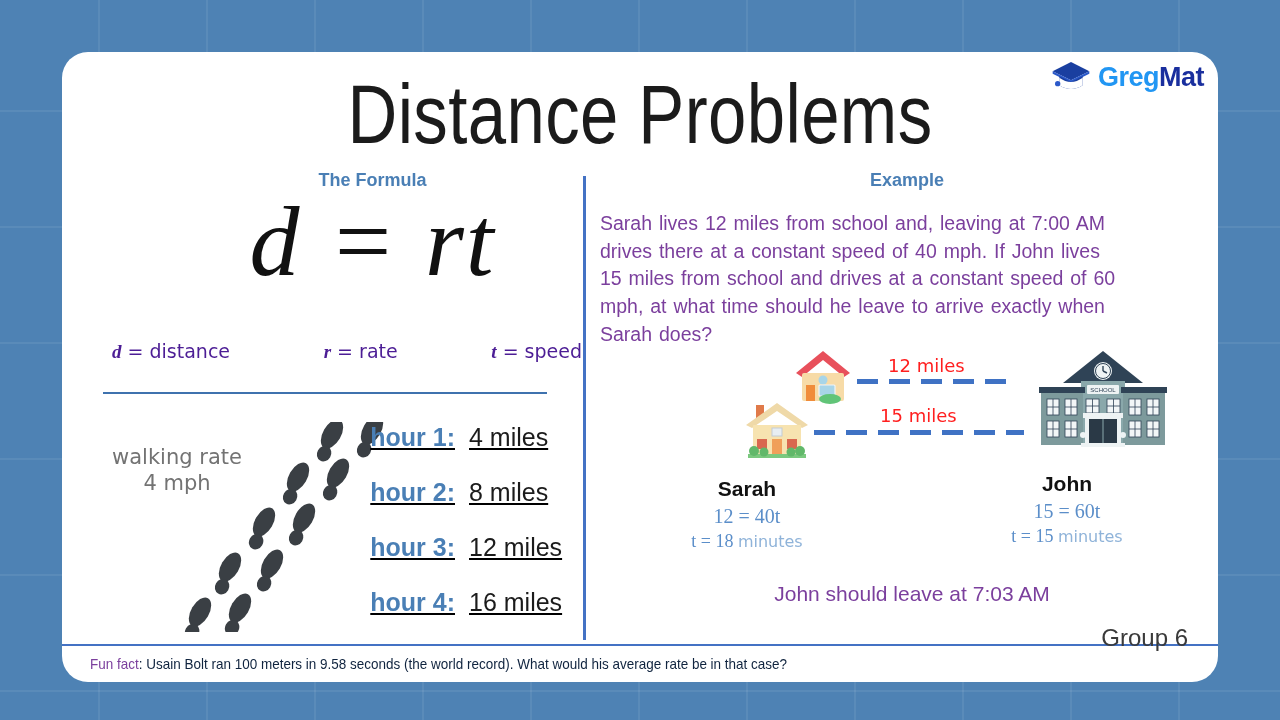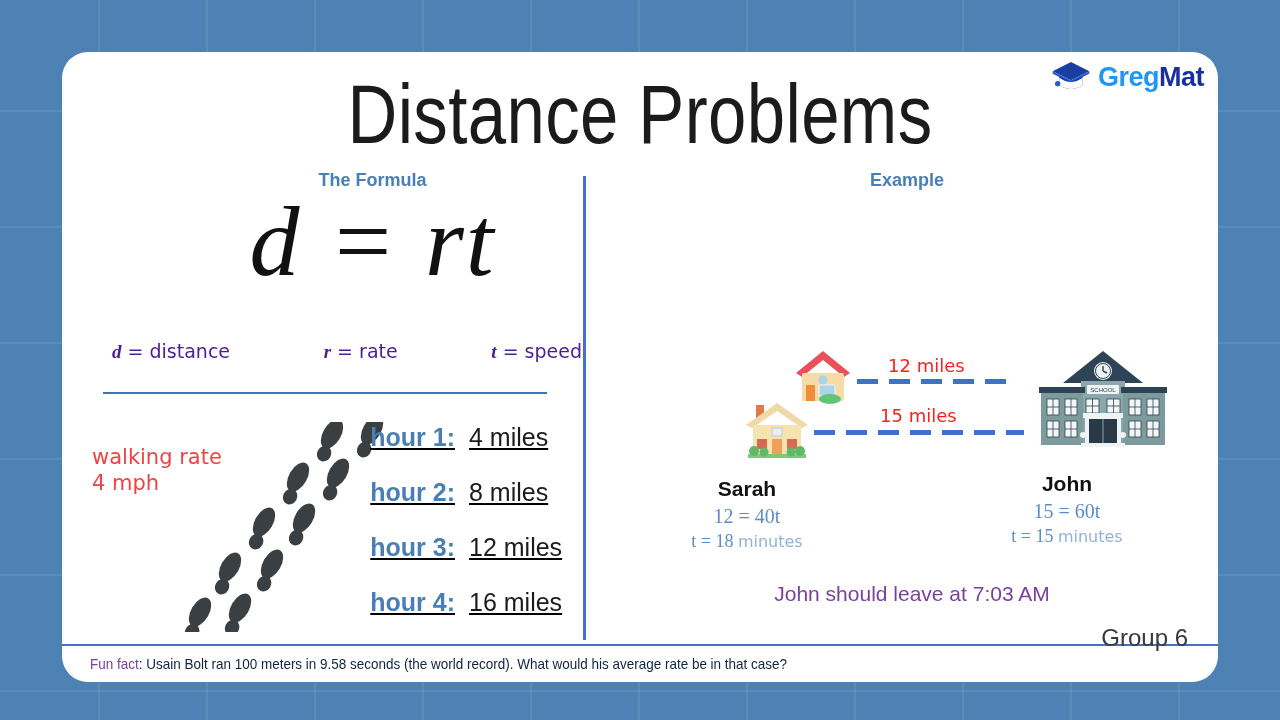--- a/index.html
+++ b/index.html
@@ -70,23 +70,23 @@
     font-family:"DejaVu Sans", sans-serif;
     font-size:19px; color:#4c1d95;
   }
   #legend .item .v{ font-family:"Liberation Serif", serif; font-style:italic; font-weight:bold; }
   #hr{
     position:absolute; left:41px; top:340px; width:444px; height:2px; background:#3f72ae;
   }
   
   #walk-label{
     position:absolute; left:30px; top:392px; width:170px;
-    text-align:left; line-height:1.25;
+    text-align:center; line-height:1.25;
     font-family:"DejaVu Sans", sans-serif;
-    font-size:21px; color:#ef4444;
+    font-size:21px; color:#737373;
   }
   #footprints{ position:absolute; left:120px; top:370px; width:220px; height:210px; }
   
   #hours{ position:absolute; left:285px; top:358px; width:240px; }
   #hours .row{ display:flex; align-items:center; height:55px;text-decoration:underline; }
   #hours .lbl{ width:108px; text-align:right; font-size:25px; font-weight:bold; color:#4a7fb5; }
   #hours .val{ padding-left:14px; font-size:25px; color:#1b1b1b; }
   
   #problem{
     position:absolute; left:538px; top:158px; width:520px;
@@ -247,20 +247,21 @@
       <span class="lbl">hour 3:</span>
       <span class="val">12 miles</span>
     </div>
     <div class="row">
       <span class="lbl">hour 4:</span>
       <span class="val">16 miles</span>
     </div>
   </div>
 
   <div id="example-head" class="col-head">Example</div>
+  <div id="problem">Sarah lives 12 miles from school and, leaving at 7:00 AM drives there at a constant speed of 40 mph. If John lives 15 miles from school and drives at a constant speed of 60 mph, at what time should he leave to arrive exactly when Sarah does?</div>
 
   <div id="diagram">
 
     <span style="position:absolute;left:200px;top:0px;">
       <svg width="62" height="58" viewBox="0 0 62 58">
         <path d="M31 4 L58 26 L52 30 L31 13 L10 30 L4 26 Z" fill="#e8505b"></path>
         <rect x="10" y="26" width="42" height="28" rx="2" fill="#f7dba7"></rect>
         <circle cx="31" cy="33" r="4.5" fill="#a8d5e8"></circle>
         <rect x="14" y="38" width="9" height="16" fill="#f08c3a"></rect>
         <rect x="27" y="38" width="16" height="11" rx="1" fill="#a8d5e8"></rect>

